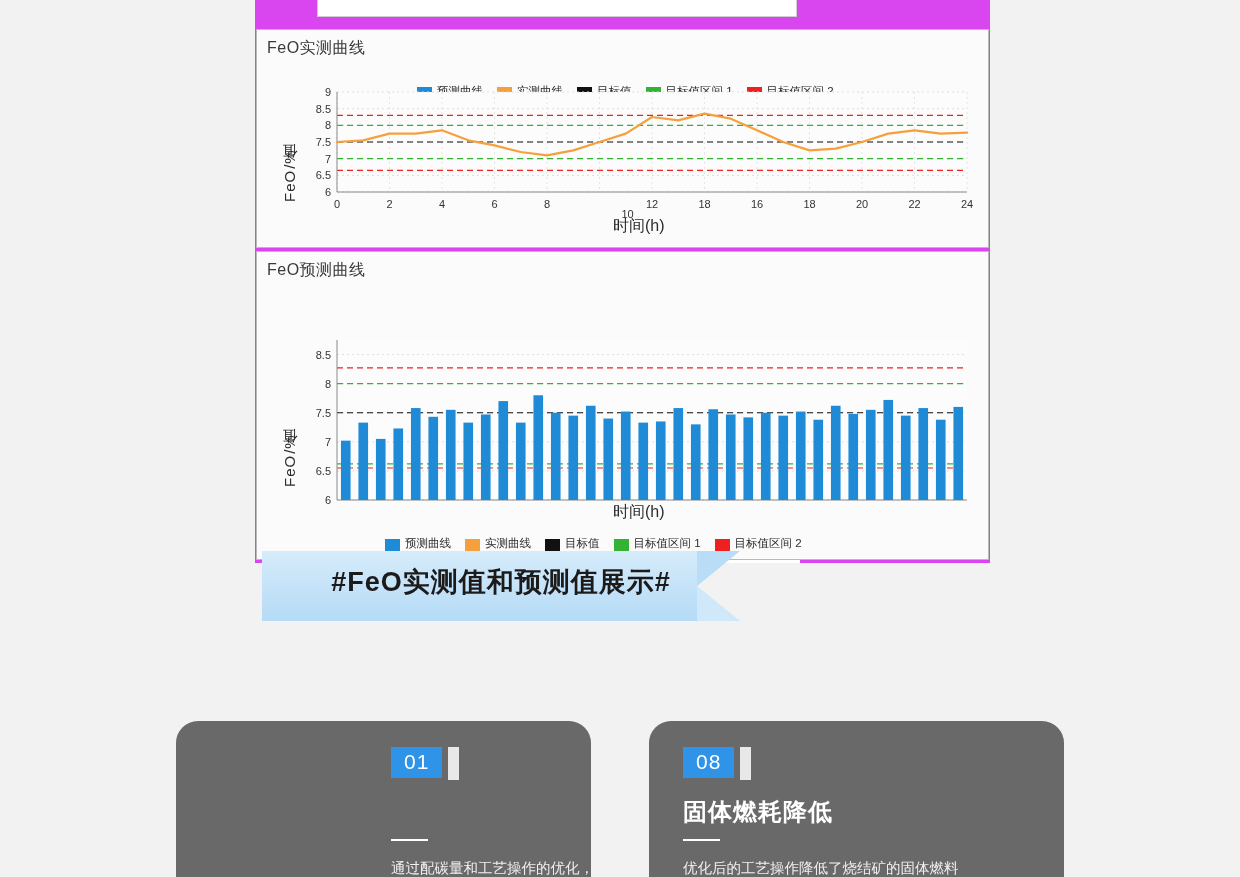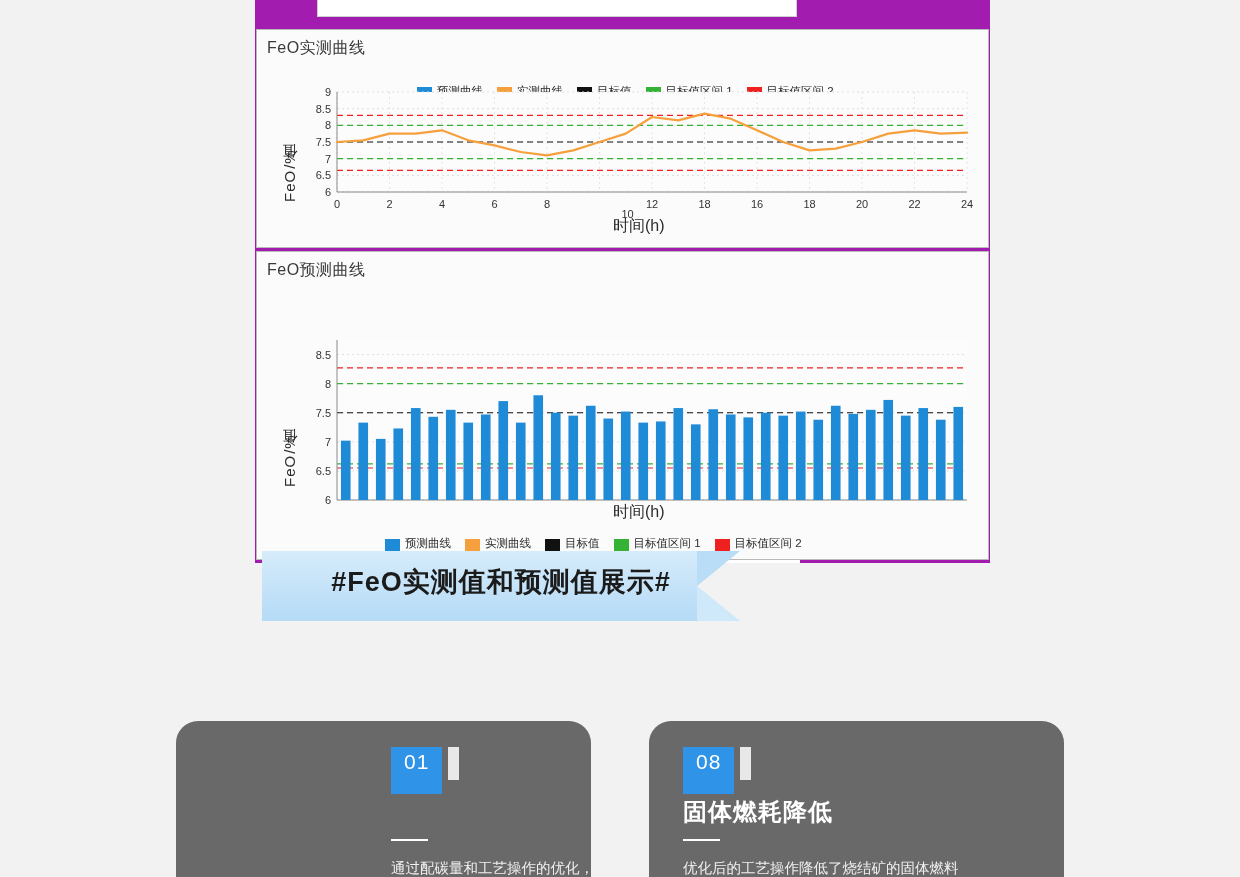--- a/index.html
+++ b/index.html
@@ -16,21 +16,21 @@
     overflow: hidden;
   }
 
   
   .shot {
     position: absolute;
     left: 255px;
     top: 0px;
     width: 735px;
     height: 563px;
-    background: #a21caf;
+    background: #d946ef;
     box-sizing: border-box;
   }
   .shot-top-white {
     position: absolute;
     left: 62px;
     top: 0;
     width: 480px;
     height: 17px;
     background: #ffffff;
     border: 1px solid #cfcfcf;
@@ -167,21 +167,21 @@
   }
   #feature-1 { left: 176px; width: 415px; }
   #feature-2 { left: 649px; width: 415px; }
   .feature .num-box {
     position: absolute;
     left: 39px;
     top: 26px;
     background: #2f93e8;
     color: #ffffff;
     font-size: 21px;
-    padding: 3px 13px 20px 13px;
+    padding: 3px 13px 4px 13px;
     letter-spacing: 1px;
   }
   .feature .num-tail {
     position: absolute;
     top: 26px;
     width: 11px;
     height: 33px;
     background: #ffffff;
     opacity: 0.85;
   }

